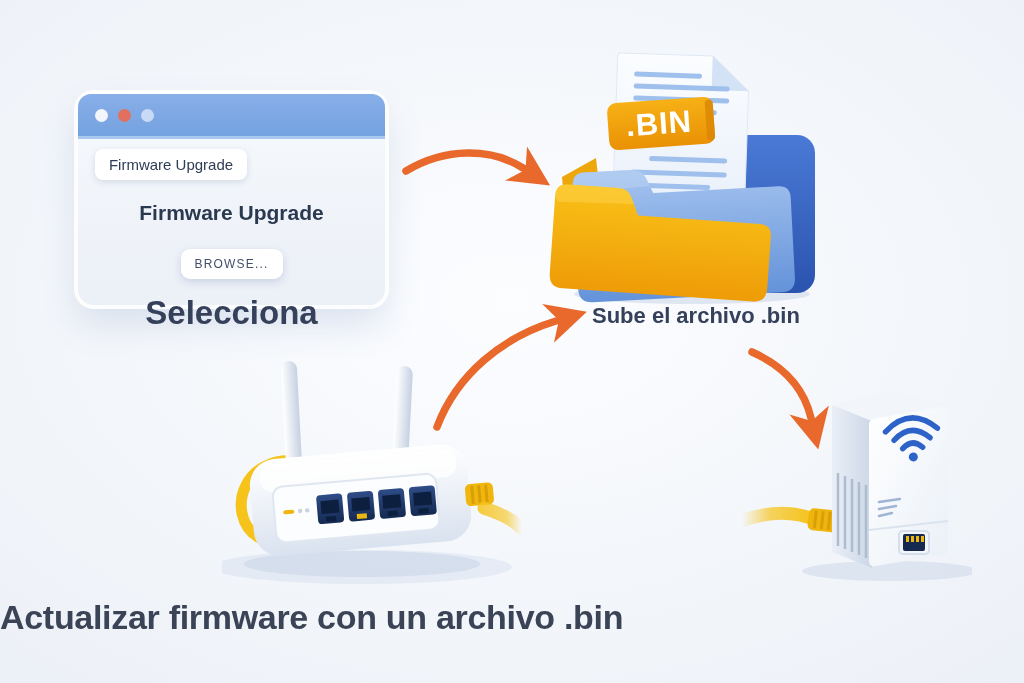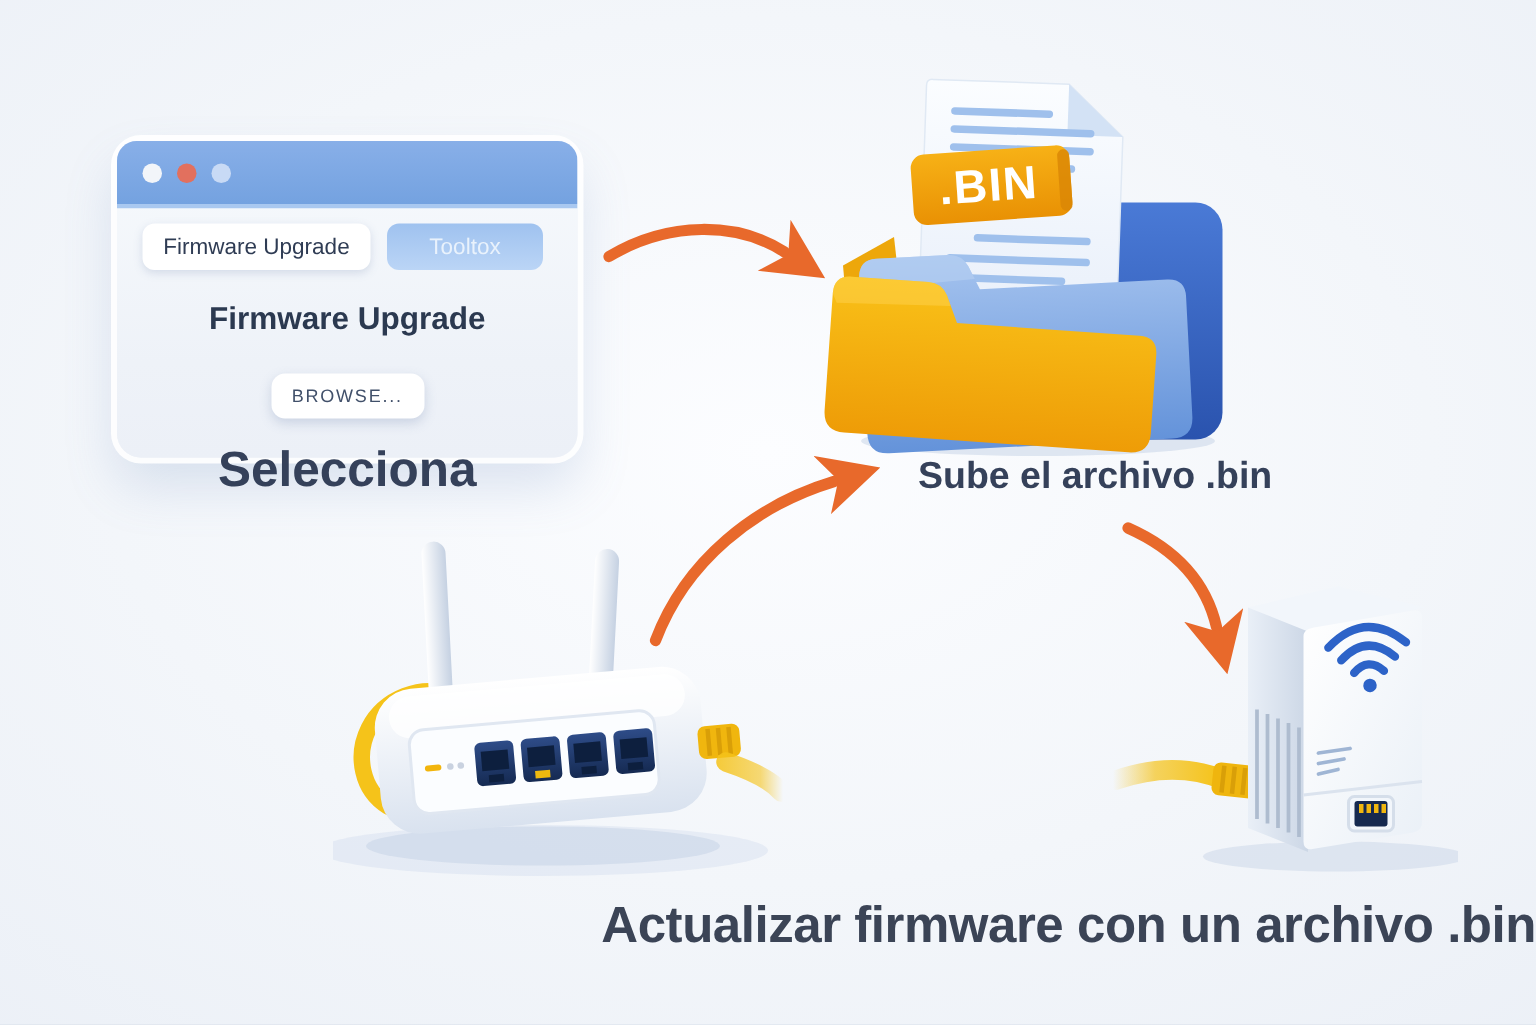--- a/index.html
+++ b/index.html
@@ -29,22 +29,22 @@
   .tab.inactive{width:104px;background:linear-gradient(180deg,#9fc2ef,#bbd5f6);color:#e9f2fc;}
   .win-heading{position:absolute;left:0;right:0;top:107px;text-align:center;
        font-size:21px;font-weight:700;color:#2b3950;}
   .browse-btn{position:absolute;left:50%;transform:translateX(-50%);top:155px;width:102px;height:30px;
        background:#ffffff;border:none;border-radius:9px;font-family:inherit;
        font-size:12px;font-weight:400;letter-spacing:1.2px;color:#41506a;
        box-shadow:0 3px 8px rgba(120,140,180,.3);}
   
   .step-label{position:absolute;color:#35415a;font-weight:700;}
   #label-select{left:78px;top:294px;width:307px;text-align:center;font-size:33px;}
-  #label-upload{left:612px;top:303px;font-size:25px;}
-  .main-title{position:absolute;left:0;right:0;top:598px;text-align:right;
+  #label-upload{left:592px;top:303px;font-size:22px;}
+  .main-title{position:absolute;left:0;right:0;top:598px;text-align:left;
        font-size:34px;font-weight:700;color:#3b4456;letter-spacing:-0.3px;}
   
   .lay{position:absolute;}
   #folder-svg{left:540px;top:45px;}
   #router-svg{left:222px;top:356px;}
   #extender-svg{left:742px;top:378px;}
   #arrows-svg{left:0;top:0;pointer-events:none;}
 </style>
 </head>
 <body>
@@ -52,21 +52,20 @@
 <div id="canvas">
 
   <div class="window">
     <div class="titlebar">
       <span class="dot" style="background:#f2f5f9"></span>
       <span class="dot" style="background:#e2705e"></span>
       <span class="dot" style="background:#c8daf5"></span>
     </div>
     <div class="tabs">
       <button class="tab active">Firmware Upgrade</button>
-      <button class="tab inactive">Tooltox</button>
     </div>
     <div class="win-heading">Firmware Upgrade</div>
     <button class="browse-btn">BROWSE...</button>
   </div>
 
   <div id="label-select" class="step-label">Selecciona</div>
   <div id="label-upload" class="step-label">Sube el archivo .bin</div>
 
   <svg id="folder-svg" class="lay" width="290" height="260" viewBox="0 0 290 260">
     <defs>

